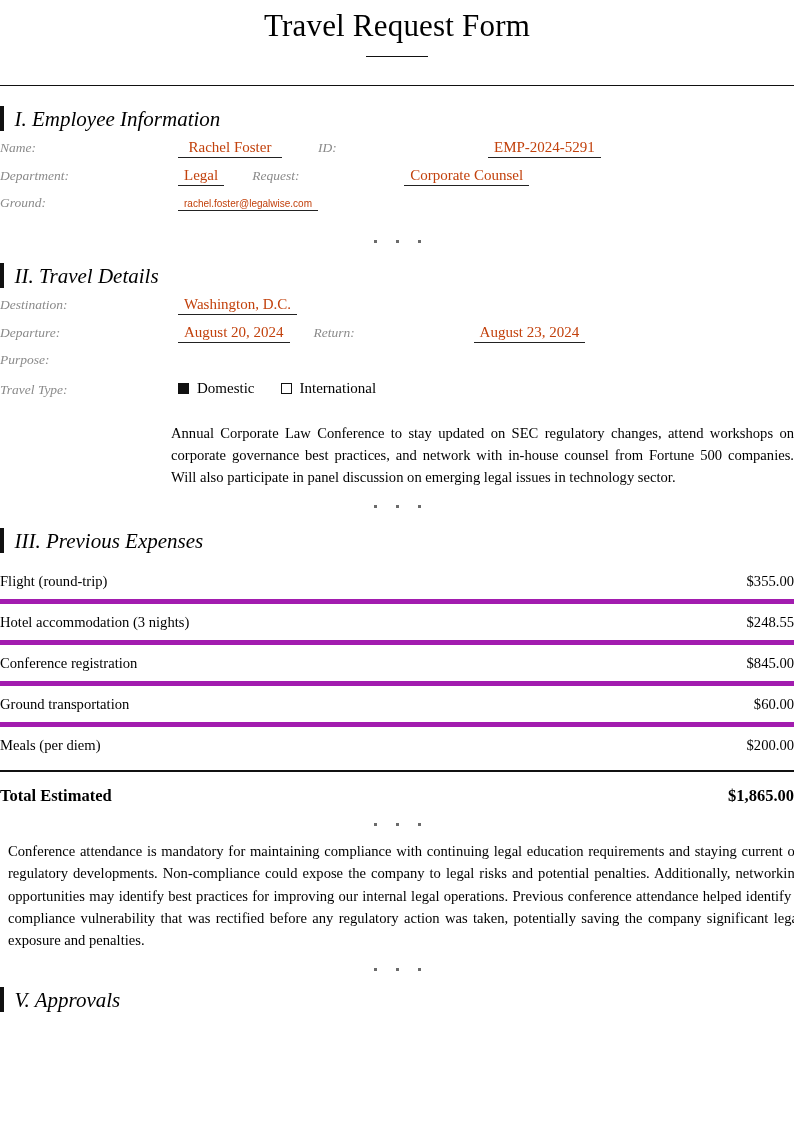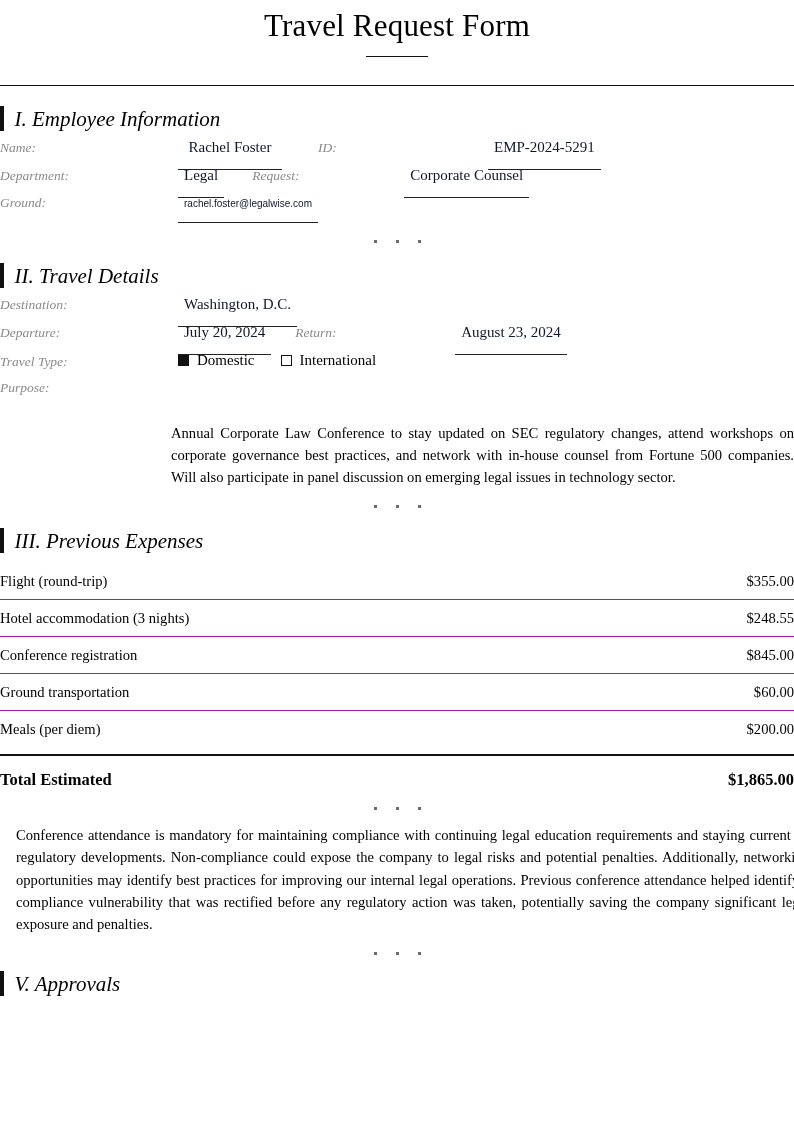--- a/index.html
+++ b/index.html
@@ -79,23 +79,23 @@
   .f-label {
     font-family: "Liberation Serif", serif;
     font-style: italic;
     font-size: 13.5px;
     color: #8a8a8a;
     flex: 0 0 auto;
   }
   .f-value {
     font-family: "Liberation Serif", serif;
     font-size: 15px;
-    color: #0f172a;
+    color: #c2410c;
     border-bottom: 1px solid #222;
-    padding: 0 6px 13px 6px;
+    padding: 0 6px 1px 6px;
     flex: 0 0 auto;
     text-align: center;
     white-space: nowrap;
   }
   .f-value.sans {
     font-family: "Liberation Sans", sans-serif;
     font-size: 10px;
   }
   
   .col-label-a { width: 178px; }
@@ -126,21 +126,21 @@
     font-size: 15px;
   }
 
   
   .para {
     font-family: "Liberation Serif", serif;
     font-size: 14.6px;
     line-height: 1.52;
     text-align: justify;
     text-justify: inter-word;
-    margin: 16px;
+    margin: 8px;
   }
   .purpose-body {
     margin-left: 171px;
     margin-top: 14px;
     width: 623px;
   }
   .justify-body {
     margin-top: 4px;
     width: 794px;
   }
@@ -162,21 +162,21 @@
   
   .exp-table {
     width: 100%;
     border-collapse: collapse;
     margin-top: 10px;
   }
   .exp-table td {
     font-family: "Liberation Serif", serif;
     font-size: 14.6px;
     padding: 10px 0 9px 0;
-    border-bottom: 1px solid #a21caf;
+    border-bottom: 5px solid #a21caf;
   }
   .exp-table tr:last-child td { border-bottom: none; }
   .exp-amount { text-align: right; white-space: nowrap; }
 
   .total-row {
     display: flex;
     justify-content: space-between;
     align-items: baseline;
     border-top: 2.2px solid #111;
     padding-top: 14px;
@@ -236,44 +236,44 @@
     <div class="section-title">II. Travel Details</div>
   </div>
 
   <div class="field-row">
     <span class="f-label col-label-a">Destination:</span>
     <span class="f-value">Washington, D.C.</span>
   </div>
 
   <div class="field-row">
     <span class="f-label col-label-a">Departure:</span>
-    <span class="f-value">July 20, 2024</span>
+    <span class="f-value">August 20, 2024</span>
     <span class="gap-a" style="width:24px;"></span>
     <span class="f-label" style="width:160px;">Return:</span>
     <span class="f-value">August 23, 2024</span>
+  </div>
+
+  <div class="field-row">
+    <span class="f-label col-label-a">Purpose:</span>
   </div>
 
   <div class="field-row">
     <span class="f-label col-label-a">Travel Type:</span>
     <span class="checks">
       <span class="check-item">
         <span class="box checked"></span>
         <span class="check-label">Domestic</span>
       </span>
       <span class="check-item">
         <span class="box"></span>
         <span class="check-label">International</span>
       </span>
     </span>
   </div>
 
-  <div class="field-row">
-    <span class="f-label col-label-a">Purpose:</span>
-  </div>
-
   <p class="para purpose-body">Annual Corporate Law Conference to stay updated on SEC regulatory changes, attend workshops on corporate governance best practices, and network with in-house counsel from Fortune 500 companies. Will also participate in panel discussion on emerging legal issues in technology sector.</p>
 
   <div class="dots">
     <span class="dot"></span>
     <span class="dot"></span>
     <span class="dot"></span>
   </div>
 
   <div class="section-head">
     <div class="section-bar"></div>

